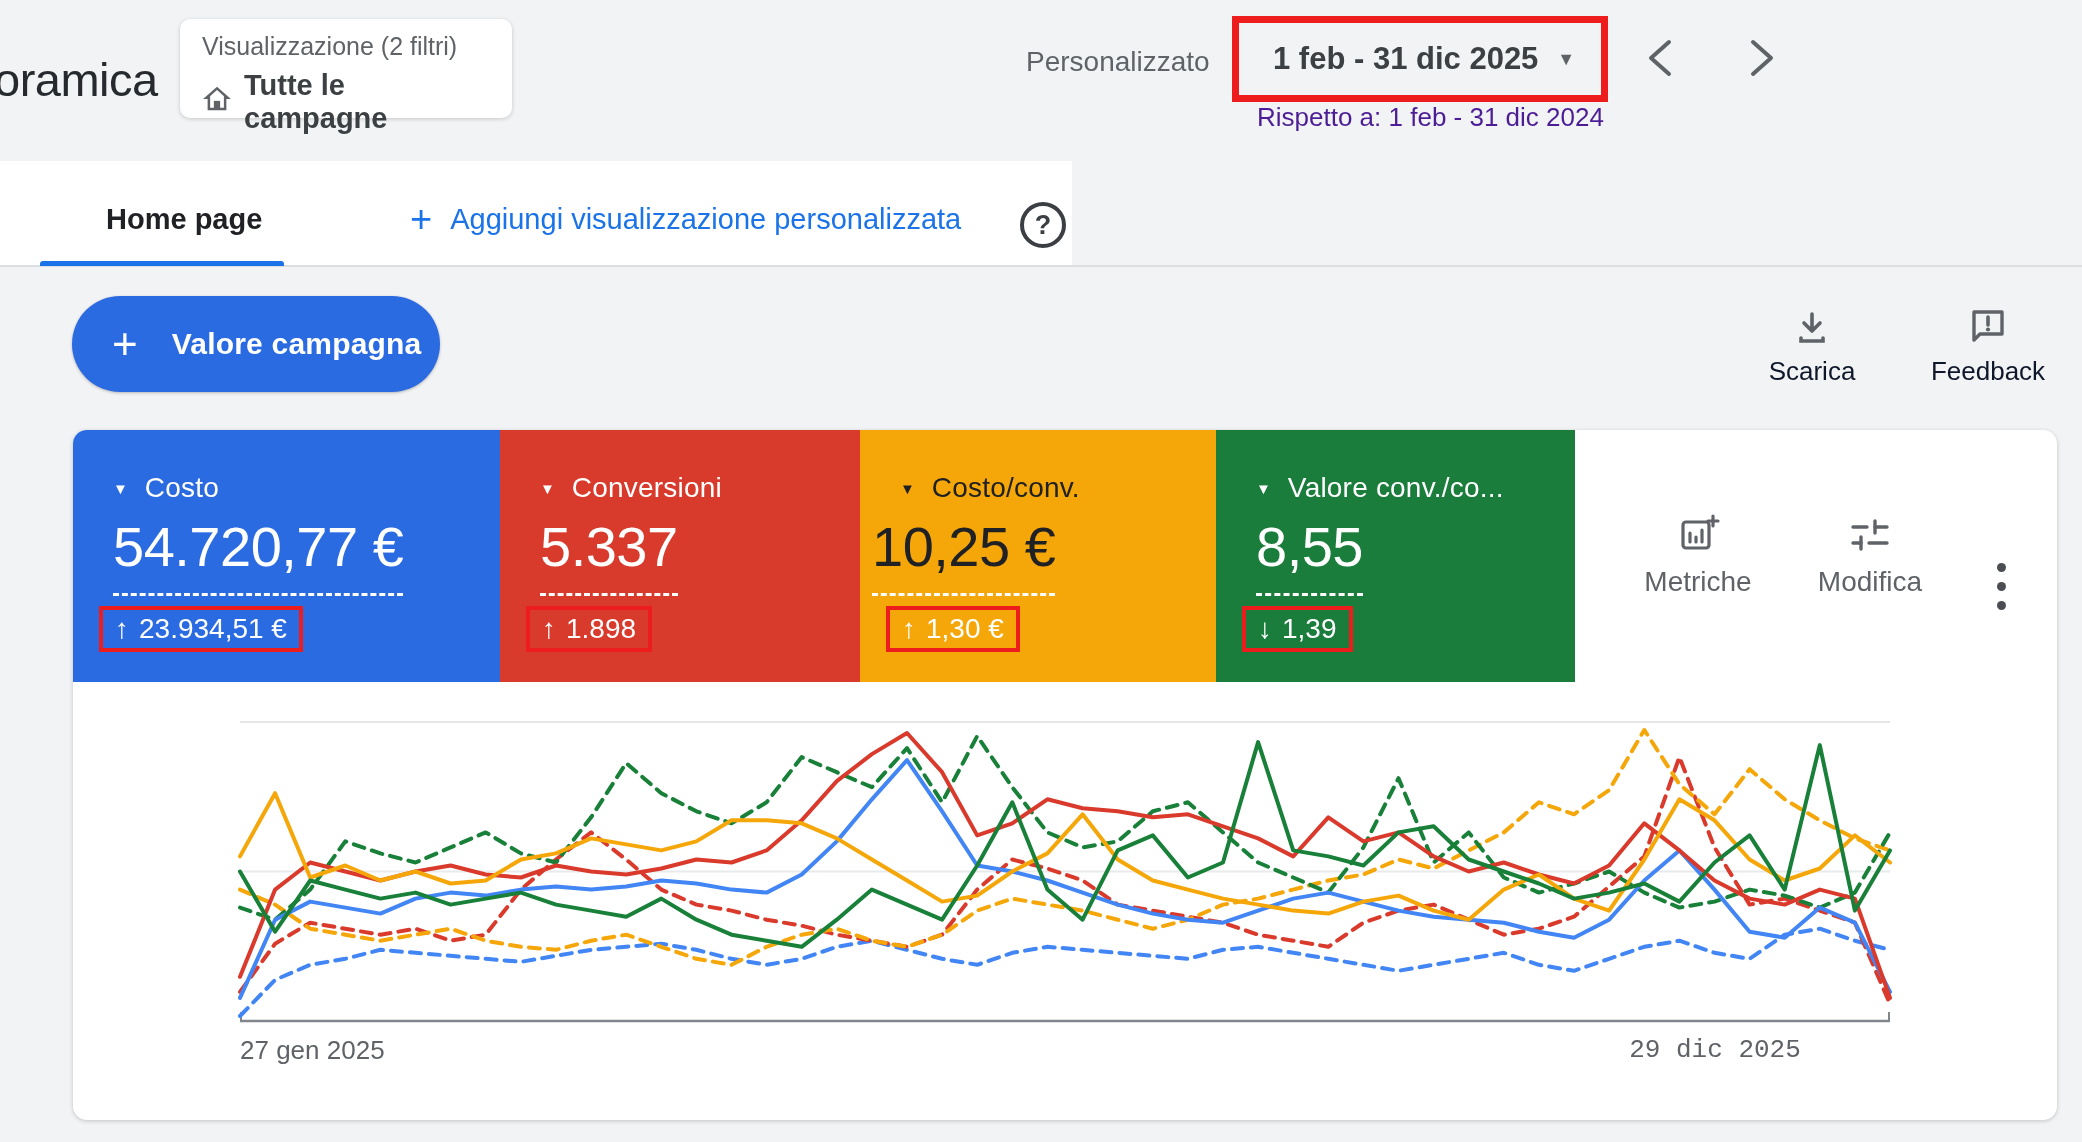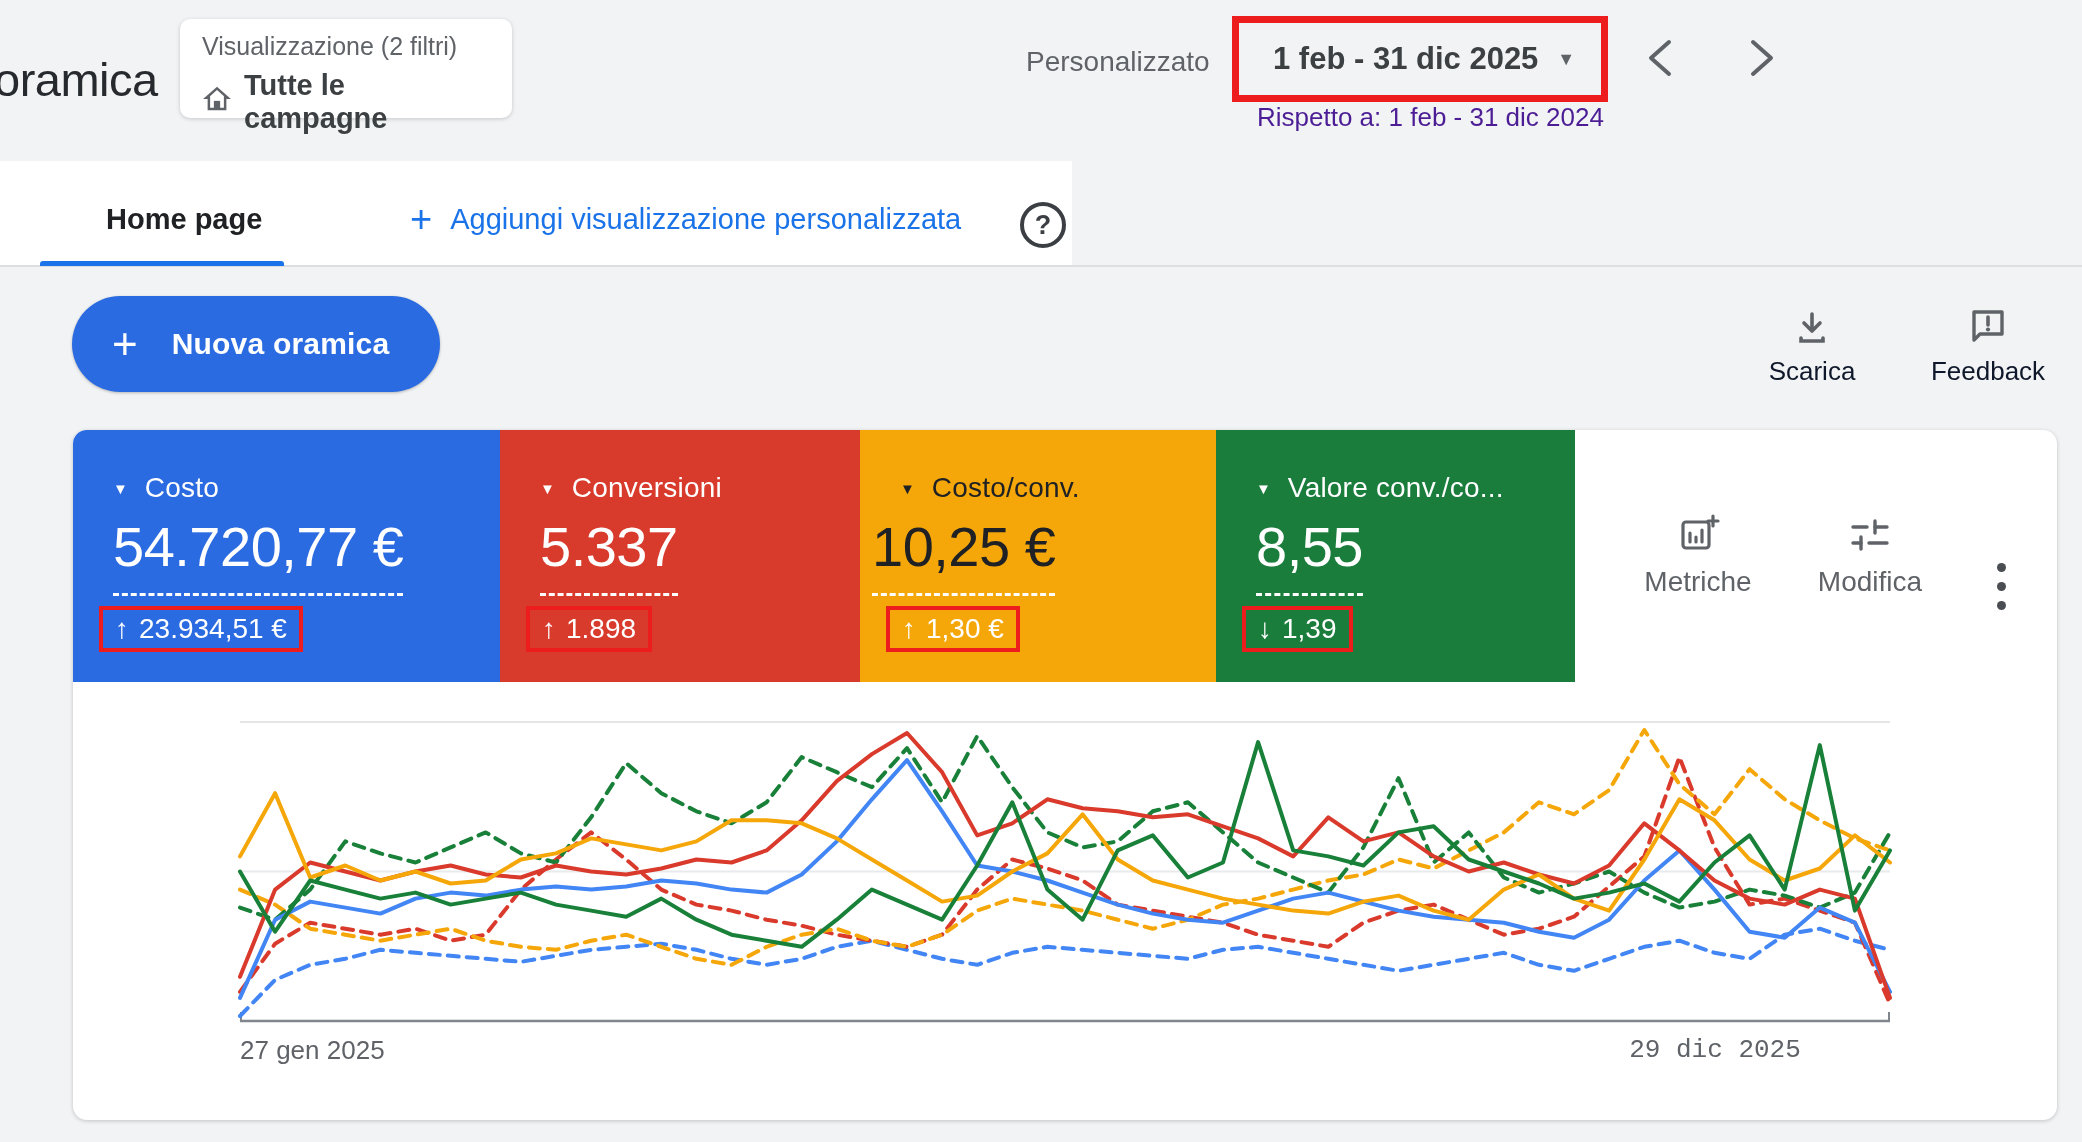--- a/index.html
+++ b/index.html
@@ -120,21 +120,21 @@
 <div class="tab-home">Home page</div>
 <div class="tab-underline"></div>
 <div class="tab-add">
   <span class="plus">+</span>
   <span class="lbl">Aggiungi visualizzazione personalizzata</span>
 </div>
 <div class="help-icon">?</div>
 
 <div class="btn-new">
   <span class="plus">+</span>
-  <span class="lbl">Nuova oramica</span>
+  <span class="lbl">Valore campagna</span>
 </div>
 
 <div class="tool tool-download">
   <span>
     <svg width="40" height="40" viewBox="0 0 40 40">
         <path d="M20 6v16M12 15l8 8 8-8" fill="none" stroke="#5f6368" stroke-width="3.6" stroke-linecap="round" stroke-linejoin="round"></path>
         <path d="M9 30v3h22v-3" fill="none" stroke="#5f6368" stroke-width="3.6" stroke-linecap="round"></path>
       </svg>
   </span>
   <div class="lbl">Scarica</div>

